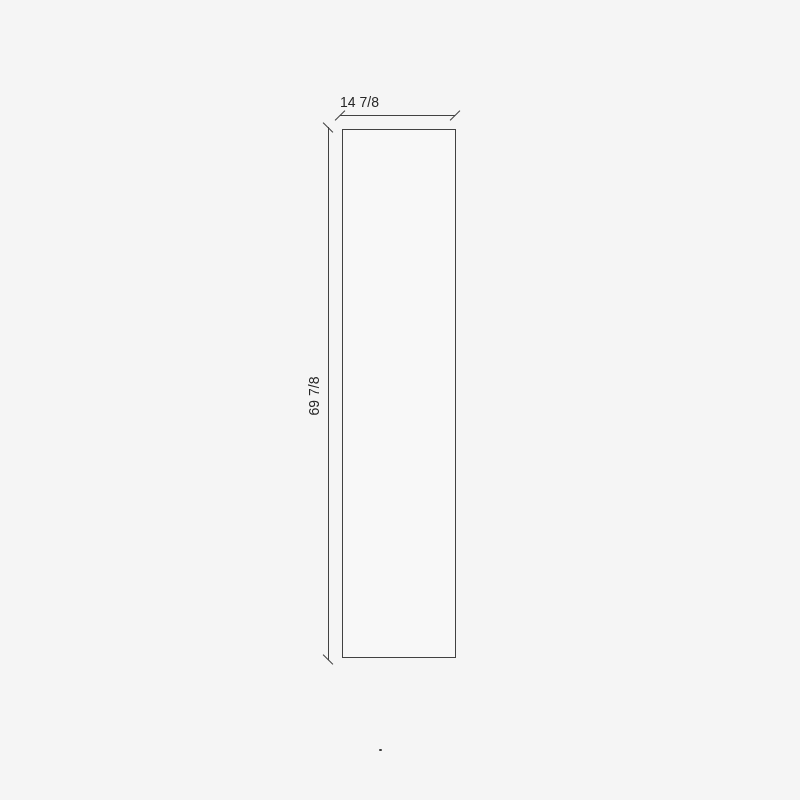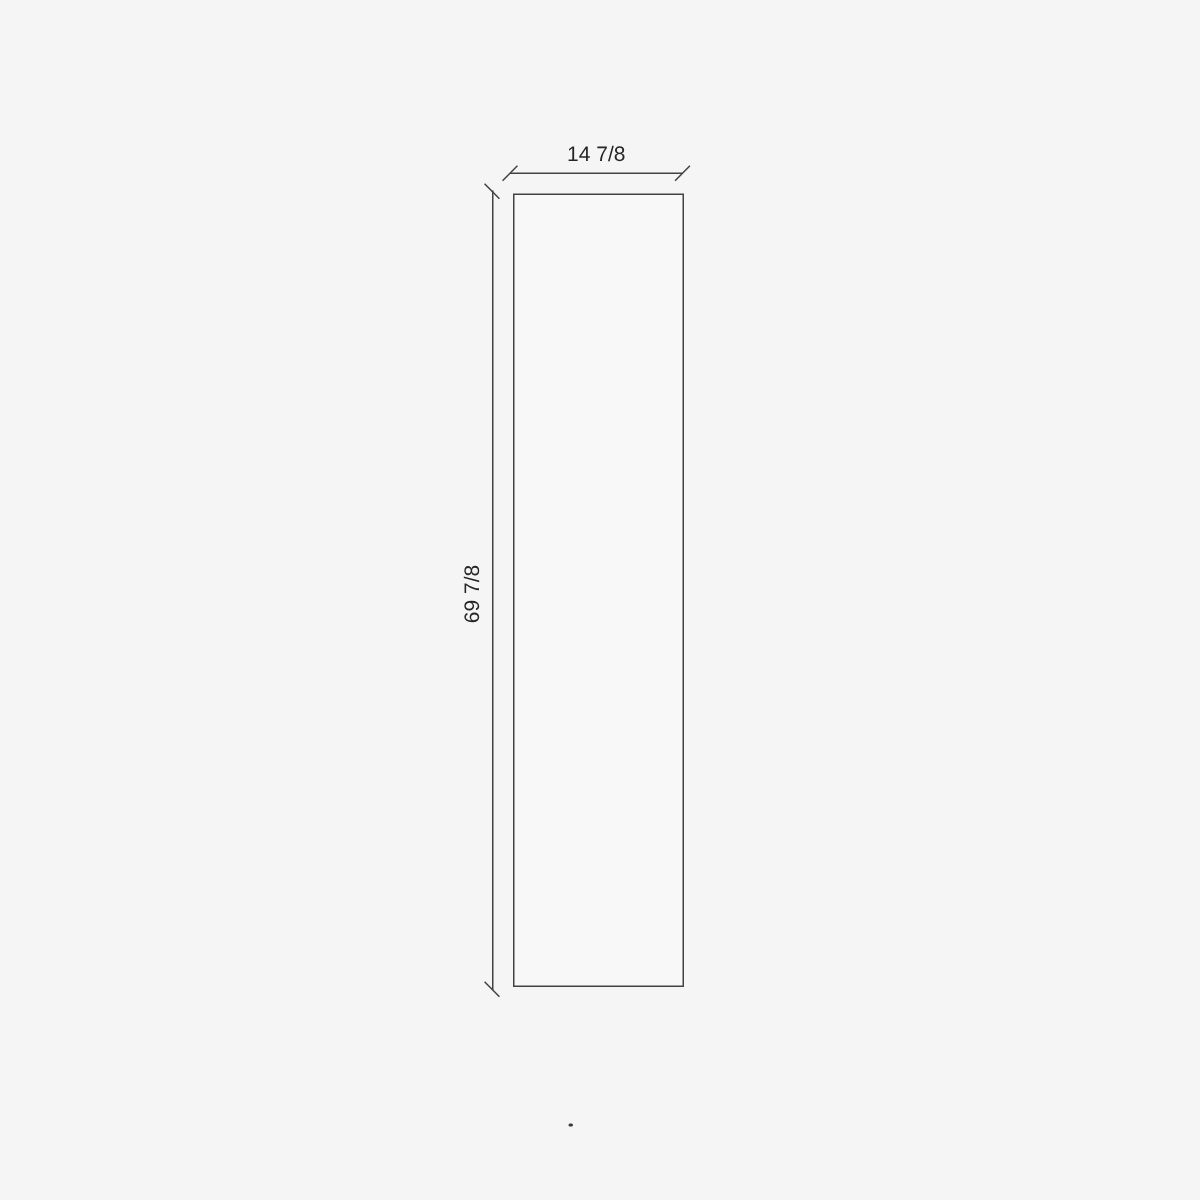--- a/index.html
+++ b/index.html
@@ -44,21 +44,20 @@
     height: 1px;
     background: #424242;
   }
   .tick-h-left  { left: 333px; top: 115px; transform: rotate(-45deg); }
   .tick-h-right { left: 448px; top: 115px; transform: rotate(-45deg); }
   .dim-label-h {
     position: absolute;
     left: 340px;
     top: 94px;
     width: 115px;
-    text-align: center;
     font-size: 14px;
     line-height: 17px;
     color: #262626;
     white-space: nowrap;
   }
   
   .dim-line-v {
     position: absolute;
     left: 328px;
     top: 127px;

